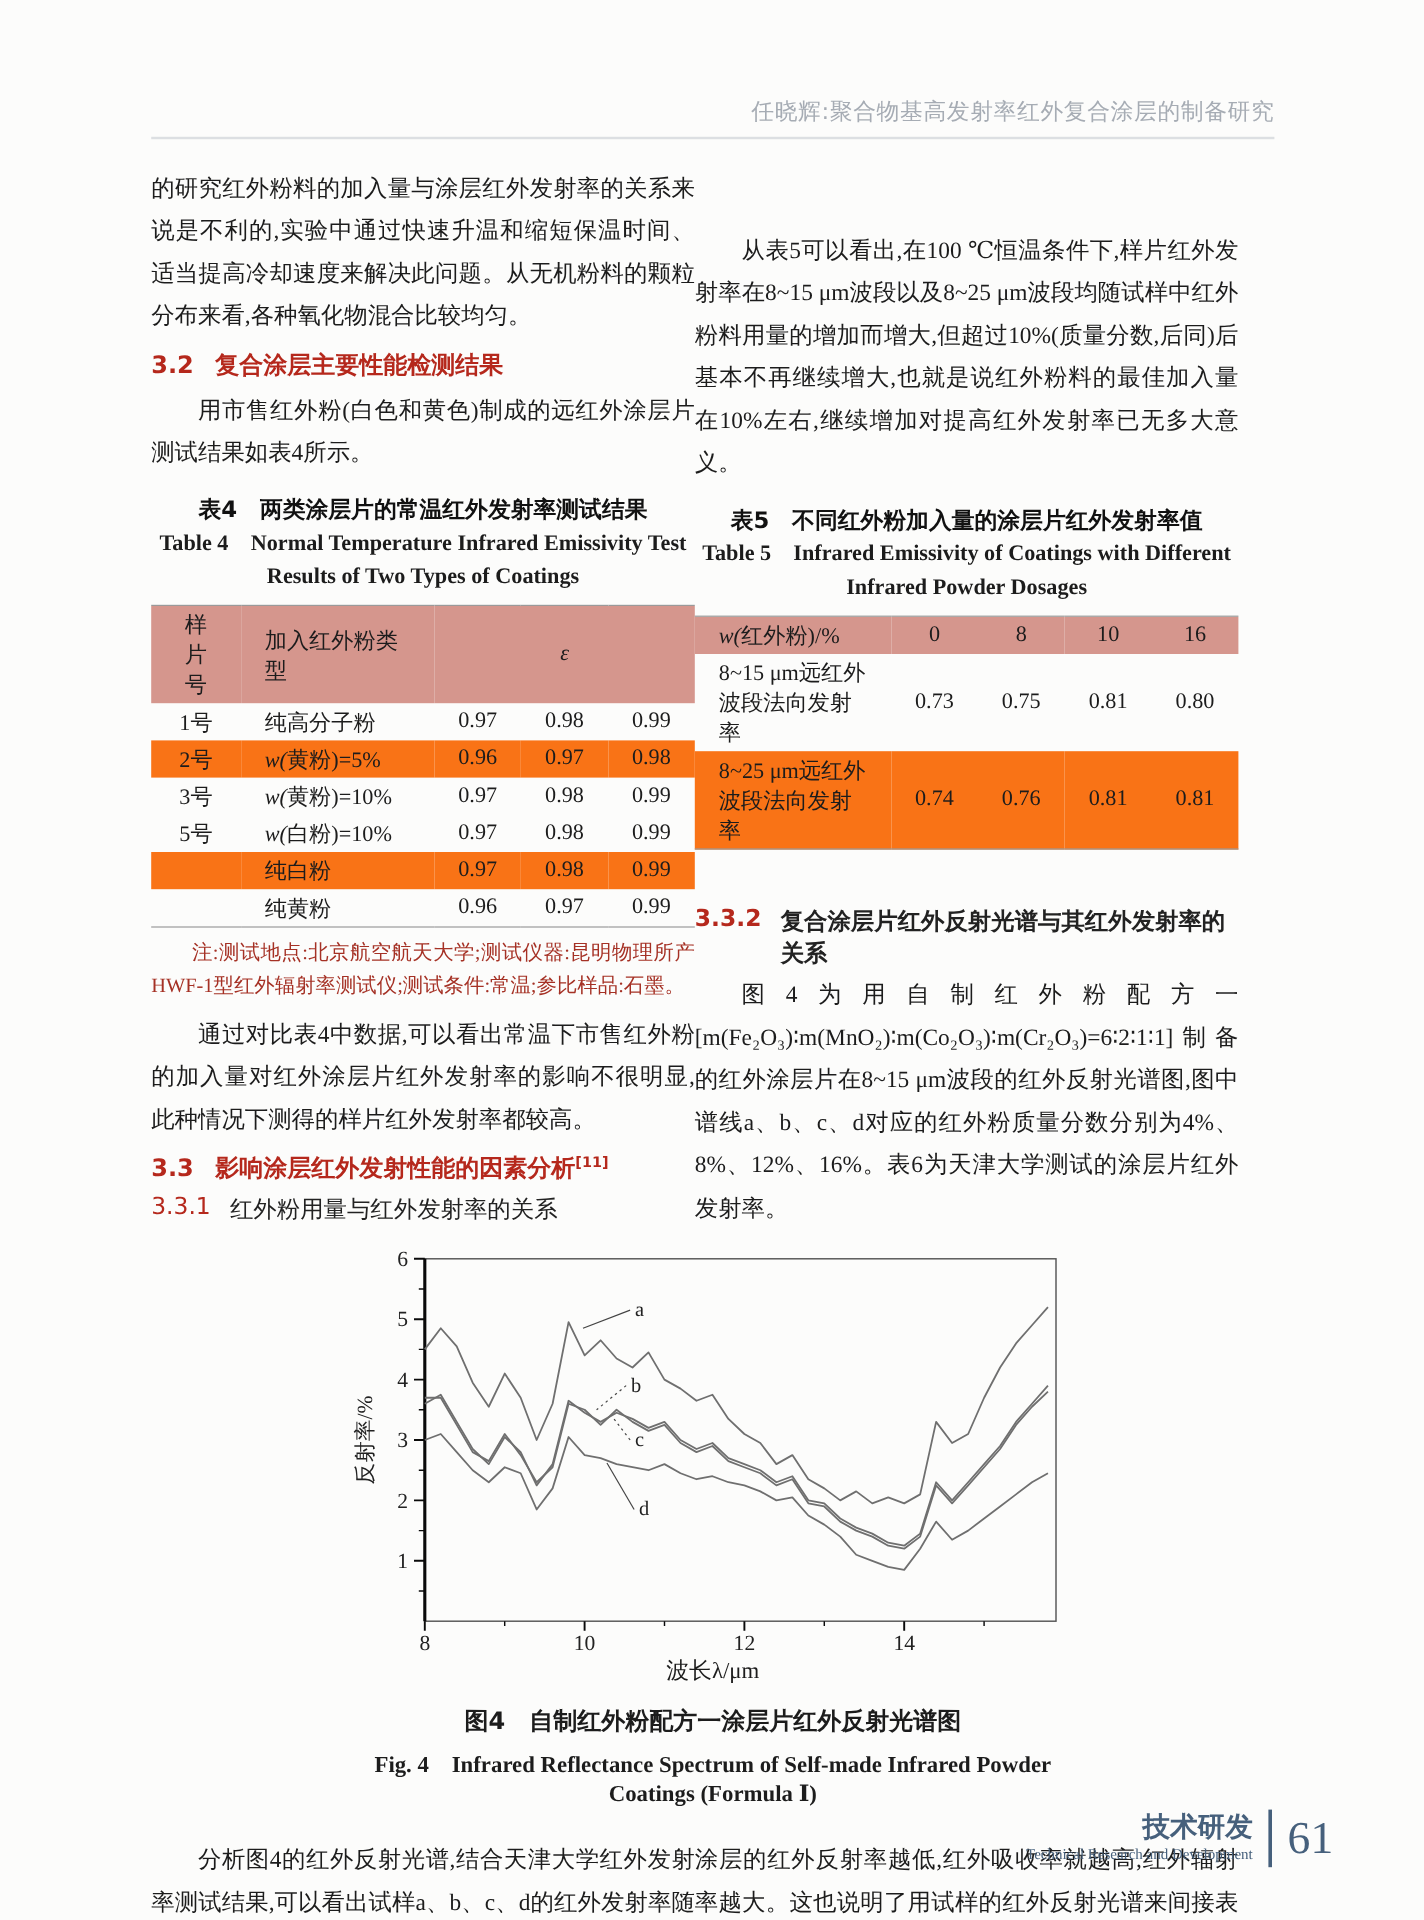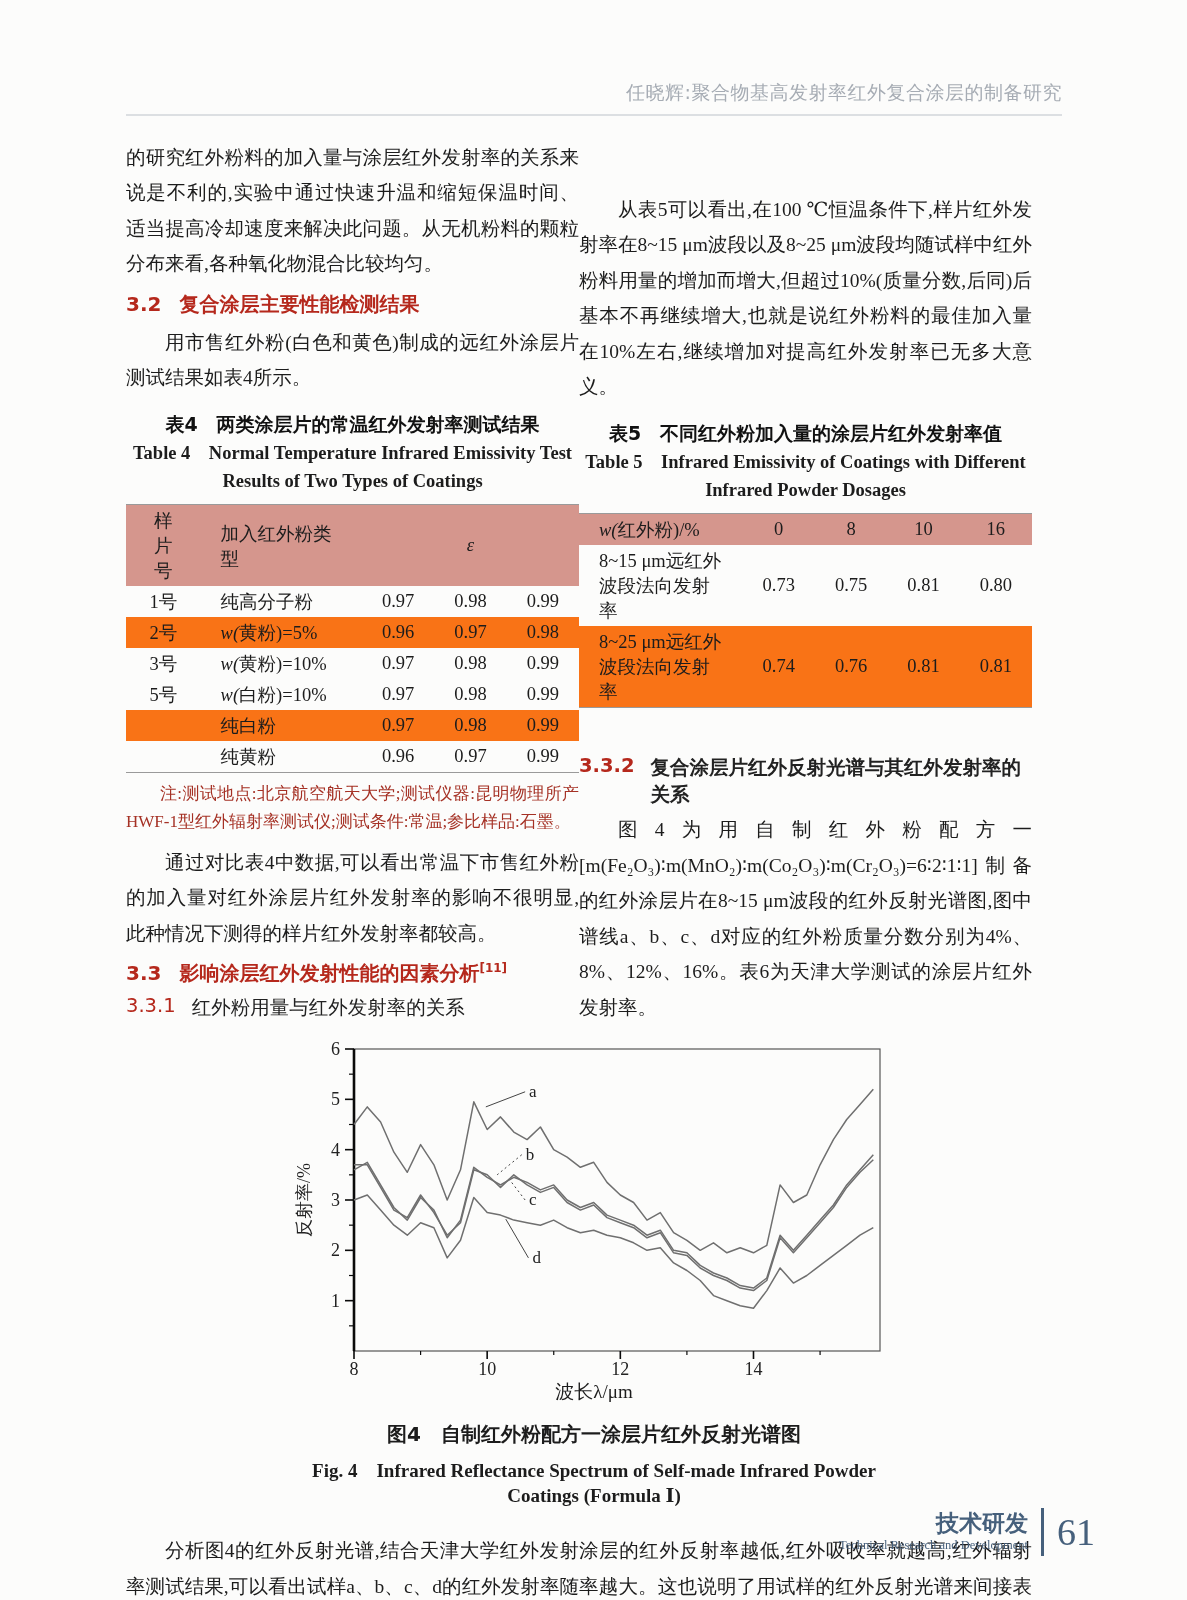--- a/index.html
+++ b/index.html
@@ -30,21 +30,21 @@
   .cc{text-align:center;}
   .eps{font-style:italic;text-align:center;font-size:19px;}
   .ital-first::first-letter{font-style:italic;}
   .note{color:#a53125;font-size:17px;line-height:1.6;text-align:justify;text-indent:2em;margin-top:7px;}
   .figure{position:relative;width:640px;margin:14px auto 0;}
   #chart-svg{display:block;margin:0 auto;}
   .xlabel{text-align:center;font-size:19px;margin-top:0px;}
   .cap-cn{text-align:center;font-family:"DejaVu Sans","Liberation Sans",sans-serif;font-weight:bold;font-size:20px;margin-top:16px;}
   .cap-en{text-align:center;font-weight:bold;font-size:19px;margin-top:10px;}
   .bottomcols{margin-top:26px;}
-  .footer{position:absolute;right:92px;bottom:44px;display:flex;align-items:center;gap:13px;color:#46607c;}
+  .footer{position:absolute;right:76px;bottom:44px;display:flex;align-items:center;gap:13px;color:#46607c;}
   .f-txt{text-align:right;}
   .f-cn{font-family:"DejaVu Sans","Liberation Sans",sans-serif;font-weight:bold;font-size:23px;line-height:1.1;}
   .f-en{font-size:12.5px;margin-top:2px;}
   .f-bar{width:3px;height:48px;background:#46607c;}
   .f-num{font-size:38px;}
   .tick{font-size:18px;fill:#222;font-family:"Liberation Serif","DejaVu Serif",serif;}
   .ann{font-size:17px;fill:#222;font-family:"Liberation Serif","DejaVu Serif",serif;}
 </style>
 </head>
 <body>

